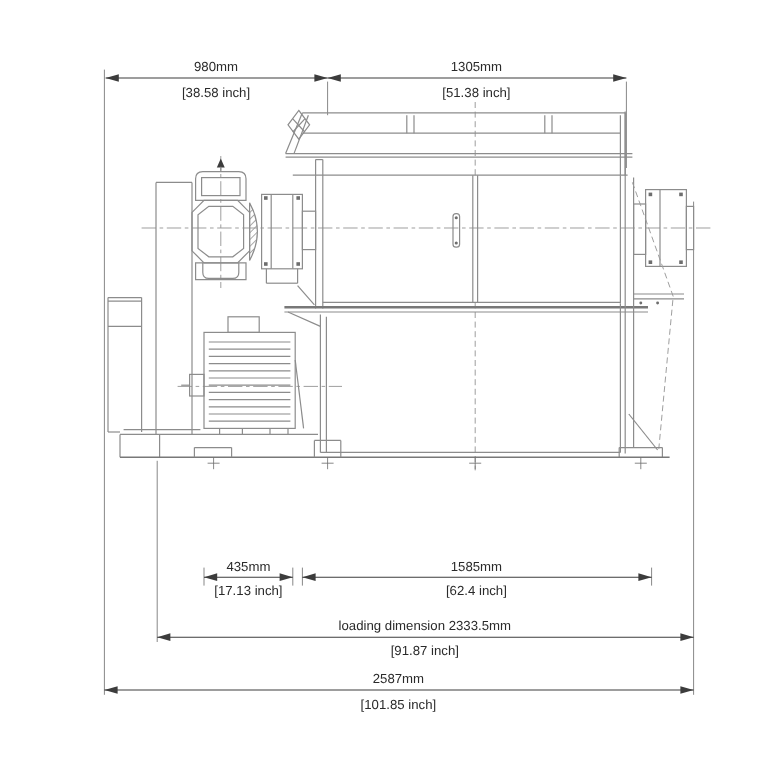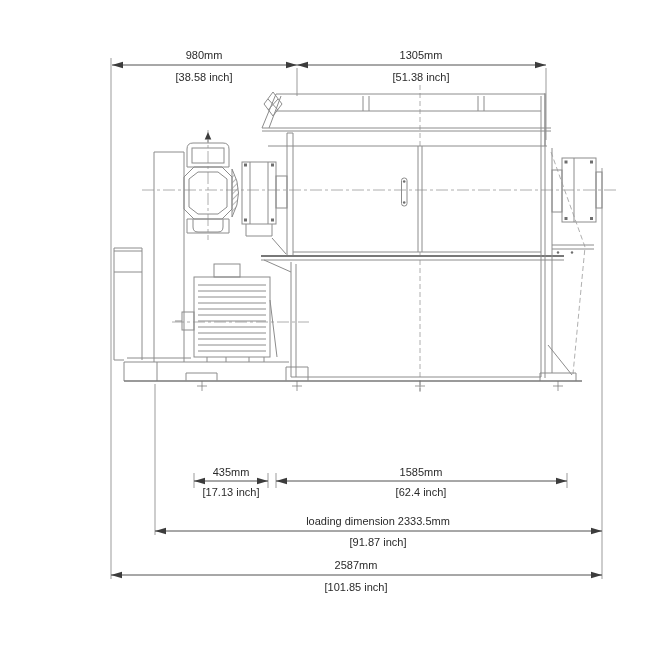--- a/index.html
+++ b/index.html
@@ -1,17 +1,17 @@
 <!DOCTYPE html>
 <html><head>
 <meta charset="utf-8">
 <style>
   html,body{margin:0;padding:0;background:#ffffff;}
   .stage{position:relative;width:625px;height:650px;background:#ffffff;overflow:hidden;
-         font-family:"Liberation Sans", sans-serif;margin-left:24px;}
+         font-family:"Liberation Sans", sans-serif;}
   svg text{font-family:"Liberation Sans", sans-serif;font-size:11px;fill:#2a2a2a;}
   .ml{stroke:#8c8c8c;fill:none;stroke-width:1;}
   .mlt{stroke:#787878;fill:none;stroke-width:2;}
   .mld{stroke:#787878;fill:none;stroke-width:1.3;}
   .dim{stroke:#3c3c3c;fill:none;stroke-width:0.9;}
   .ext{stroke:#707070;fill:none;stroke-width:0.7;}
   .cl{stroke:#9a9a9a;fill:none;stroke-width:0.8;stroke-dasharray:12 3 3 3;}
   .hid{stroke:#9a9a9a;fill:none;stroke-width:0.8;stroke-dasharray:5 3;}
   .arr{fill:#3c3c3c;stroke:none;}
   .bolt{fill:#6e6e6e;stroke:none;}

